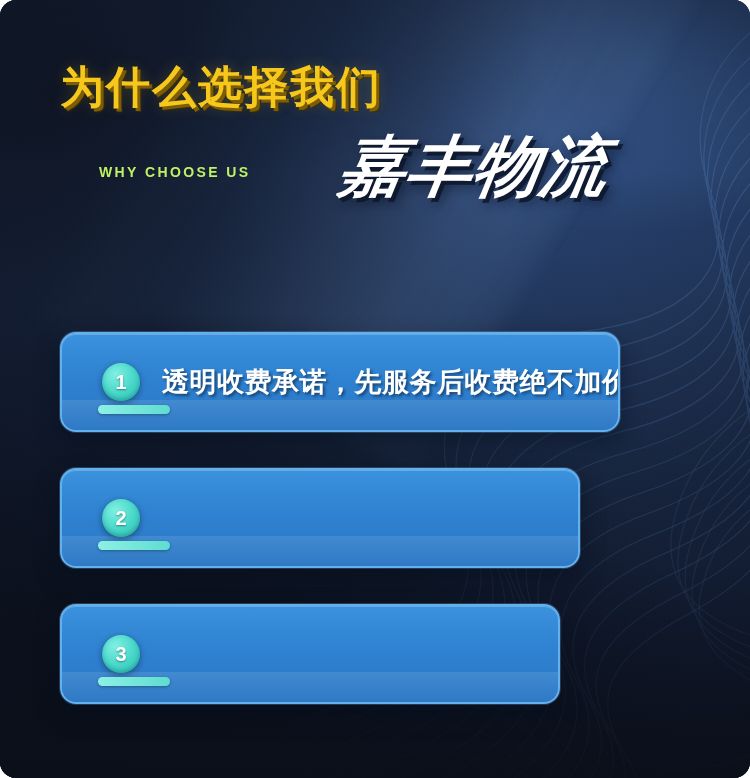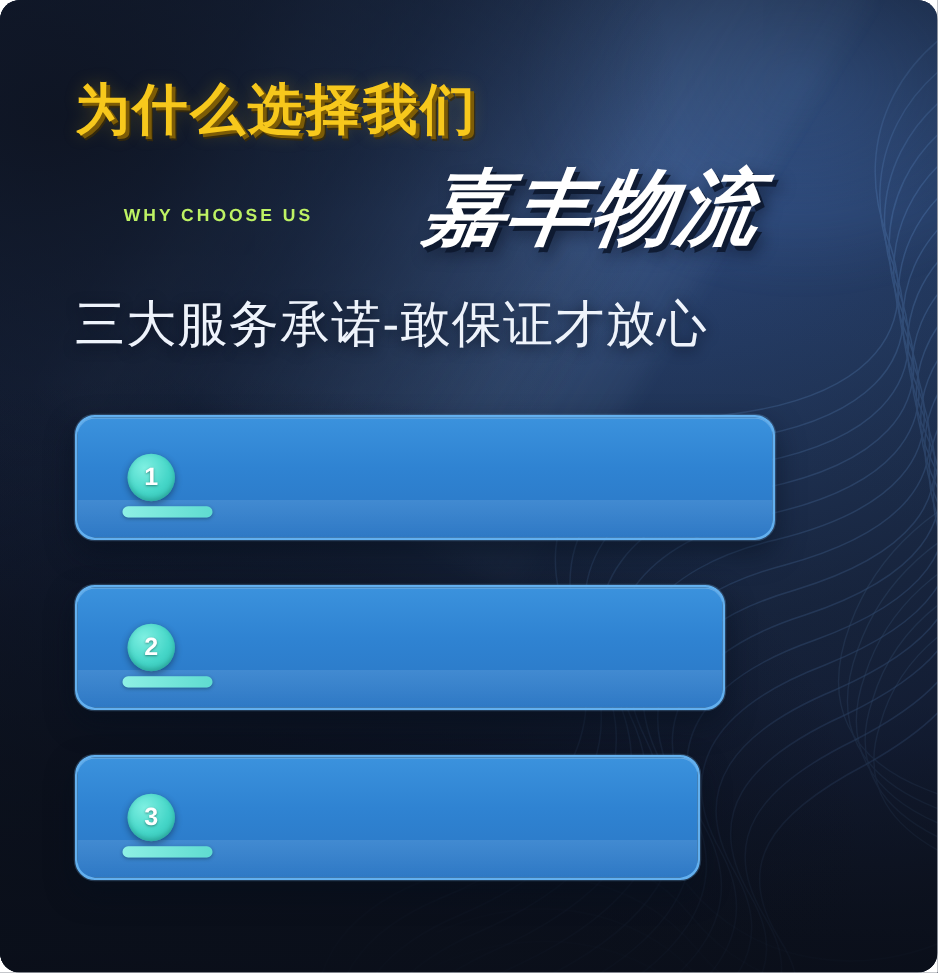--- a/index.html
+++ b/index.html
@@ -268,26 +268,26 @@
   <div class="bg-vignette"></div>
 
   <div class="content">
 
     <div class="kicker">为什么选择我们</div>
 
     <div class="kicker-en">WHY CHOOSE US</div>
 
     <div class="brand">嘉丰物流</div>
 
-    <div class="subtitle">三大服务承诺-敢保证才放心</div>
 
     <div class="cards">
 
       <div class="card card-1">
         <div class="badge">1</div>
+        <div class="card-text">透明收费承诺，先服务后收费绝不加价</div>
         <div class="card-bar"></div>
       </div>
 
       <div class="card card-2">
         <div class="badge">2</div>
         <div class="card-bar"></div>
       </div>
 
       <div class="card card-3">
         <div class="badge">3</div>

